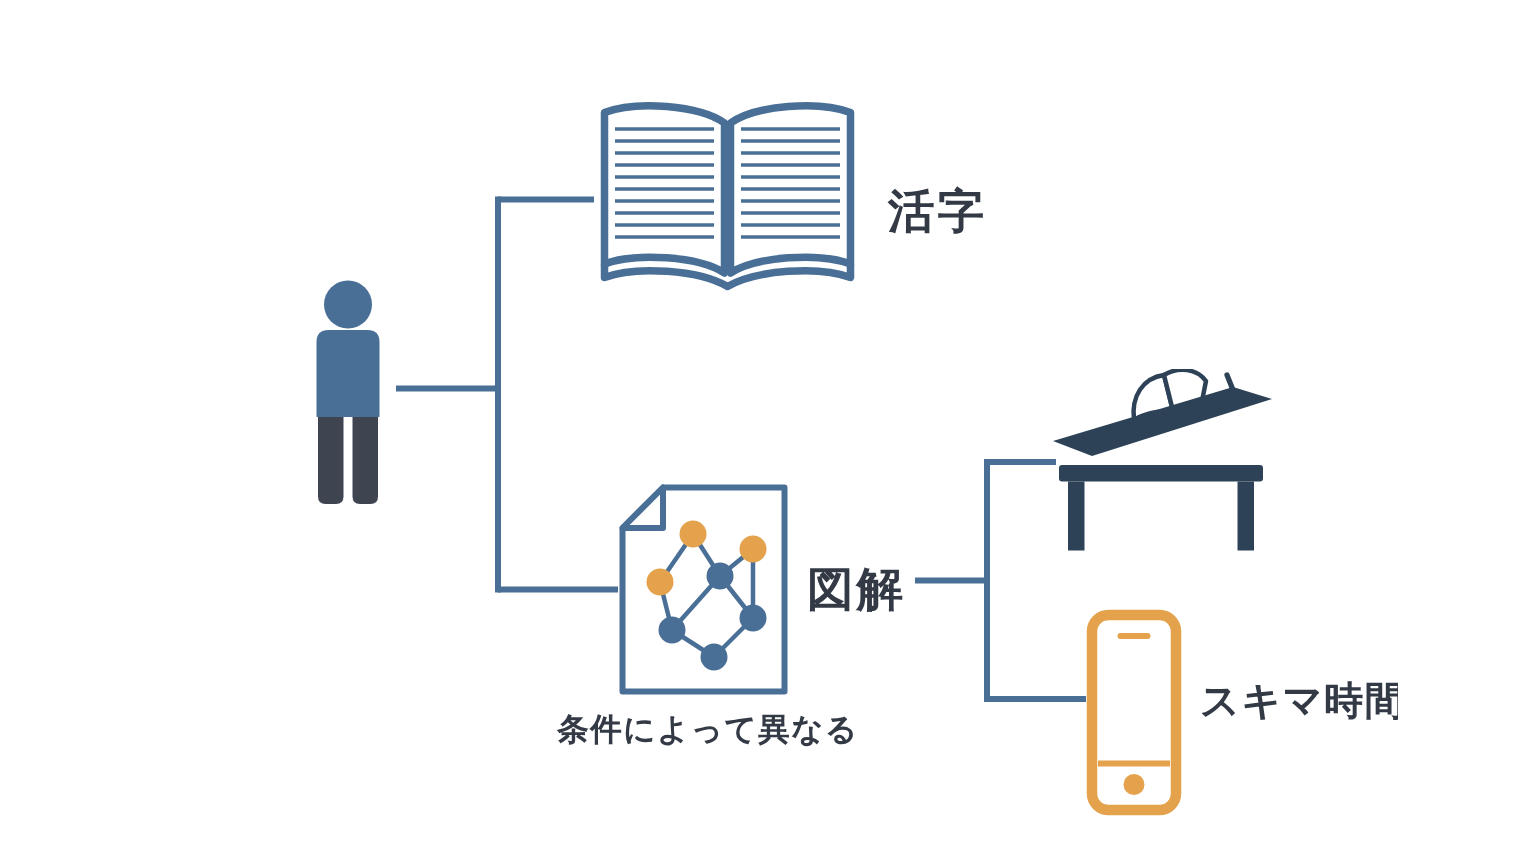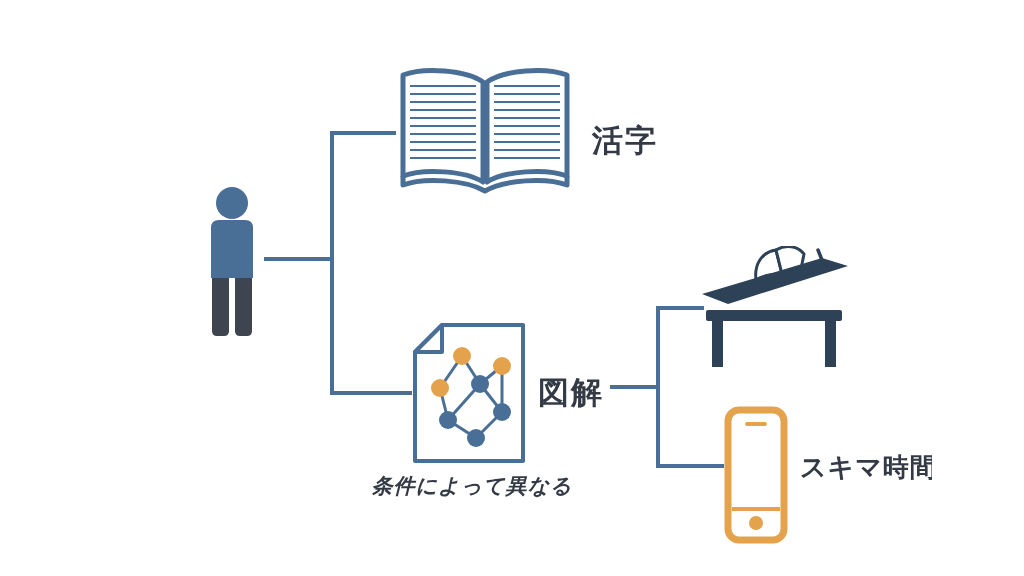--- a/index.html
+++ b/index.html
@@ -95,21 +95,21 @@
       <circle cx="28" cy="66" r="9" class="f-orange"></circle>
       <circle cx="68" cy="62" r="9" class="f-blue"></circle>
       <circle cx="90" cy="90" r="9" class="f-blue"></circle>
       <circle cx="36" cy="98" r="9" class="f-blue"></circle>
       <circle cx="64" cy="116" r="9" class="f-blue"></circle>
     </svg>
   </div>
 
   <div class="label label-lg" style="left:538px;top:372px;font-family:Liberation Mono, monospace;">図解</div>
 
-  <div class="label label-sm" style="left:362px;top:472px;width:220px;font-style:italic;">条件によって異なる</div>
+  <div class="label label-sm" style="left:362px;top:472px;width:220px;">条件によって異なる</div>
 
   <div class="line" style="left:610px;top:385px;width:50px;height:4px;"></div>
   <div class="line" style="left:656px;top:306px;width:4px;height:162px;"></div>
   <div class="line" style="left:658px;top:306px;width:46px;height:4px;"></div>
   <div class="line" style="left:658px;top:464px;width:66px;height:4px;"></div>
 
   <div class="abs" style="left:700px;top:246px;width:148px;height:122px;">
     <svg width="148" height="122" viewBox="0 0 148 122">
       <path d="M56 34 C54 18, 62 6, 76 4 L82 28 C72 28, 62 30, 56 34 Z" class="f-white s-navy" stroke-width="3" stroke-linejoin="round"></path>
       <path d="M76 4 C86 -2, 98 0, 104 8 L100 28 C94 24, 88 24, 82 28 Z" class="f-white s-navy" stroke-width="3" stroke-linejoin="round"></path>

